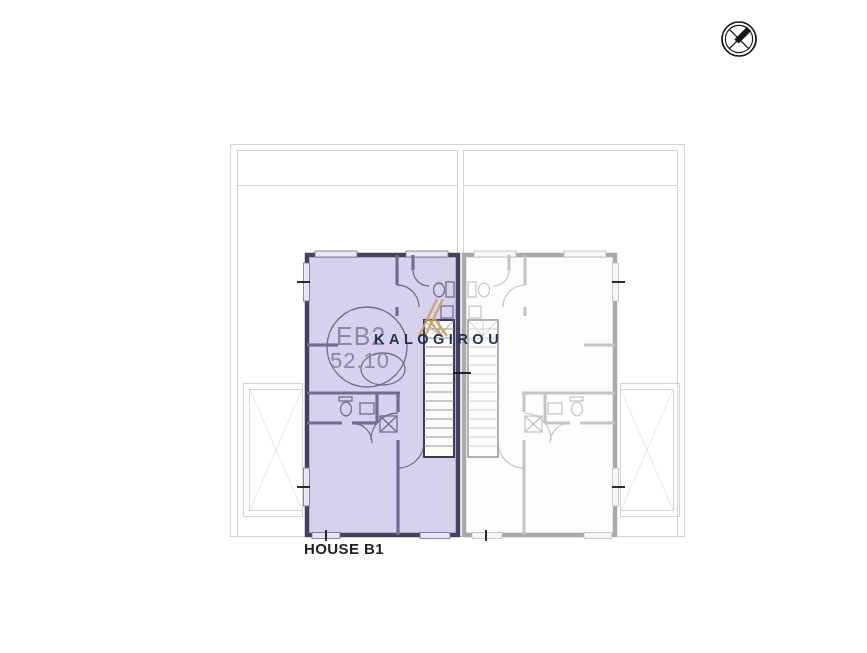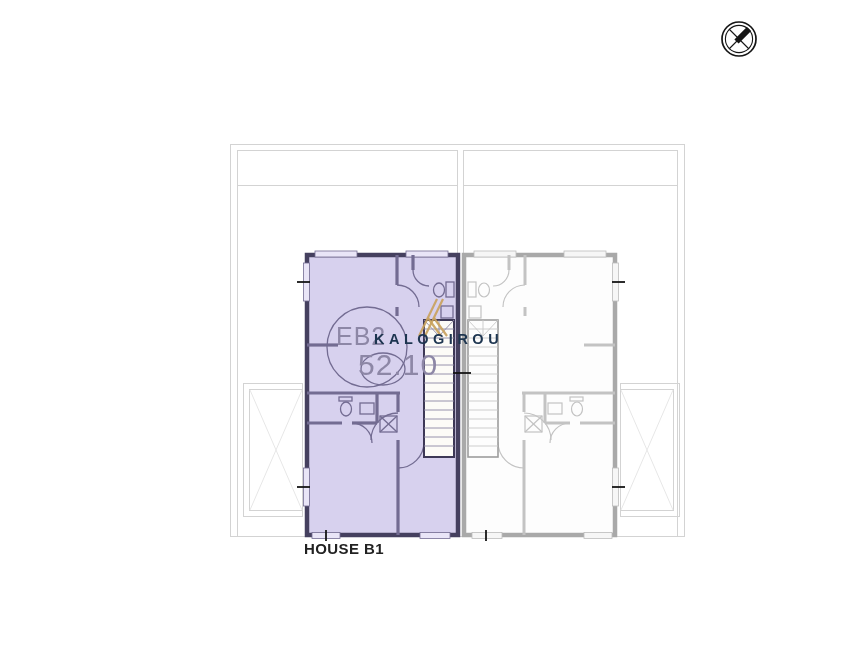--- a/index.html
+++ b/index.html
@@ -27,21 +27,21 @@
   .stair-nb{fill:#fdfdfd;stroke:#9d9d9d;stroke-width:1.6;}
   .tread-nb{stroke:#c7c7c7;stroke-width:.9;fill:none;}
 
   .tick{stroke:var(--tick-black);stroke-width:1.8;}
   .compass{stroke:#161616;fill:none;}
   .gold{stroke:var(--logo-gold);stroke-width:2.2;fill:none;opacity:.92;}
 
   
   .abs{position:absolute;white-space:nowrap;}
   #unit-code{left:336px;top:322px;font-size:25px;color:var(--label-text);letter-spacing:1px;}
-  #unit-area{left:330px;top:348px;font-size:30px;color:var(--label-text);letter-spacing:1px;padding-left:28px;}
+  #unit-area{left:330px;top:348px;font-size:22px;color:var(--label-text);letter-spacing:1px;}
   #watermark-text{left:374px;top:331px;font-size:14.5px;letter-spacing:4.5px;
                   color:var(--watermark-text);font-weight:700;}
   #house-label{left:304px;top:540px;font-size:15px;font-weight:700;color:var(--house-label);
                letter-spacing:.4px;}
 </style>
 </head>
 <body>
 
 <div id="stage">
 

